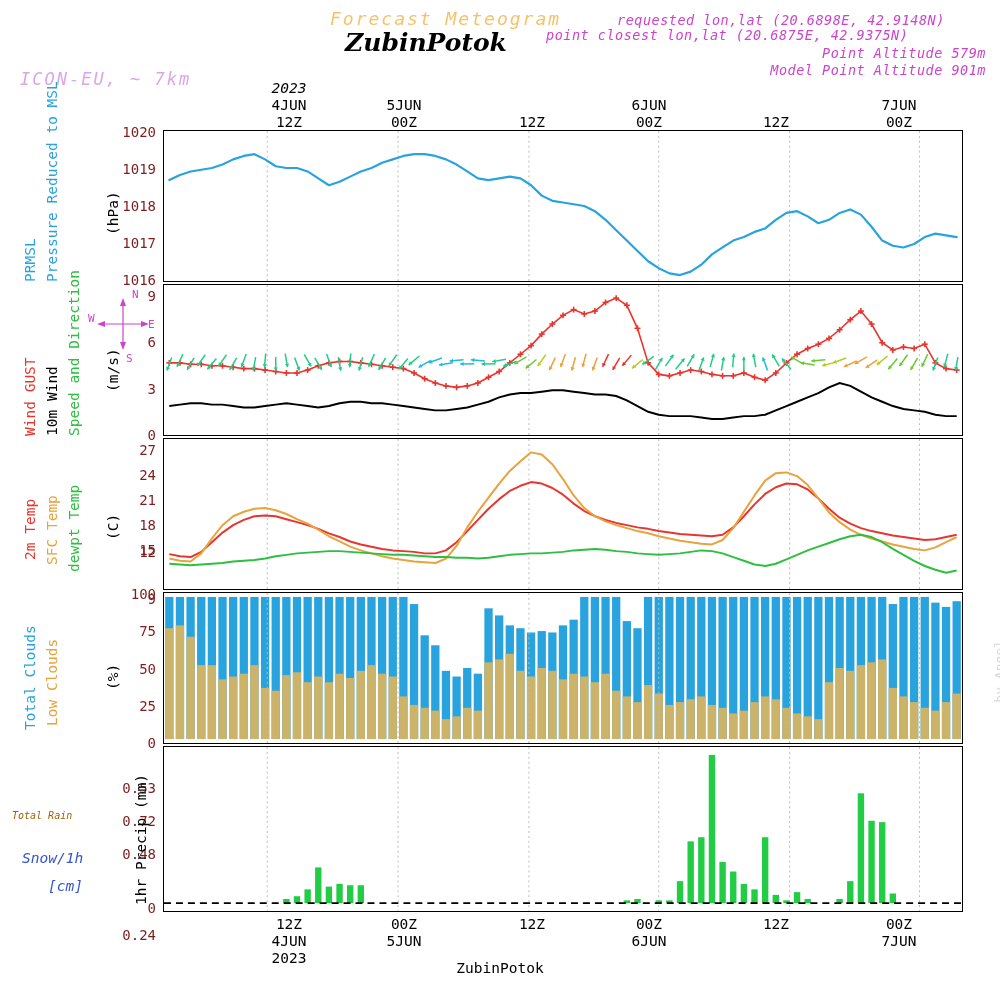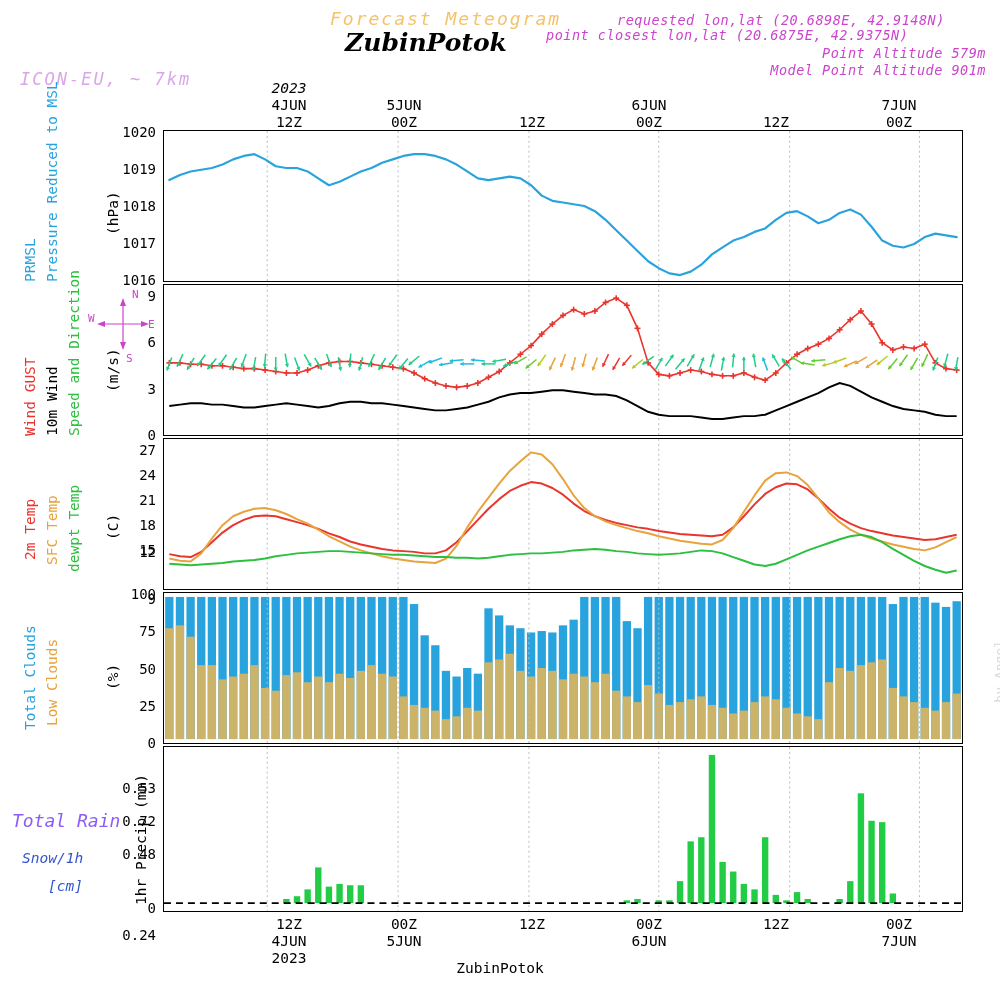--- a/index.html
+++ b/index.html
@@ -54,21 +54,21 @@
   #panel-wind{top:284px;height:152px;}
   #panel-temp{top:438px;height:152px;}
   #panel-clouds{top:592px;height:152px;}
   #panel-precip{top:746px;height:166px;}
 
   .plotsvg{position:absolute;left:0;top:0;width:100%;height:100%;display:block;}
 
   
   .ylab{
     position:absolute;
-    font-size:14px;color:#000000;
+    font-size:14px;color:#7f1d1d;
     text-align:right;width:58px;
     right:auto;
   }
 
   
   .rot{
     position:absolute;
     transform-origin:0 0;
     transform:rotate(-90deg);
     font-size:14.5px;
@@ -725,21 +725,21 @@
       <rect x="727.4666666666666" y="148.27777777777777" width="6.3999999999999995" height="9.722222222222221" fill="#22cc44"></rect>
       <line x1="0" y1="158" x2="800" y2="158" stroke="#000" stroke-width="1.6" stroke-dasharray="7,5"></line>
     </svg>
 </div>
 <div class="ylab" style="left:88px;top:780px;width:68px;">0.53</div>
 <div class="ylab" style="left:88px;top:813px;width:68px;">0.72</div>
 <div class="ylab" style="left:88px;top:846px;width:68px;">0.48</div>
 <div class="ylab" style="left:88px;top:879px;width:68px;margin-top:48px;">0.24</div>
 <div class="ylab" style="left:88px;top:900px;width:68px;">0</div>
 
-<div class="abs nowrap" style="left:12px;top:810px;font-size:18px;color:#8b5cf6;">Total  Rain</div>
+<div class="abs nowrap" style="left:12px;top:810px;font-size:10px;color:#a16207;">Total  Rain</div>
 <div class="abs nowrap" style="left:22px;top:850px;font-size:14.5px;color:#3355cc;">Snow/1h</div>
 <div class="abs nowrap" style="left:48px;top:878px;font-size:14.5px;color:#3355cc;">[cm]</div>
 <div class="rot-unit" style="left:133px;top:905px;">1hr Precip (mm)</div>
 
 <div class="abs btick" style="left:244px;top:916px;">12Z</div>
 <div class="abs btick" style="left:244px;top:933px;">4JUN</div>
 <div class="abs btick" style="left:244px;top:950px;">2023</div>
 
 <div class="abs btick" style="left:359px;top:916px;">00Z</div>
 <div class="abs btick" style="left:359px;top:933px;">5JUN</div>

